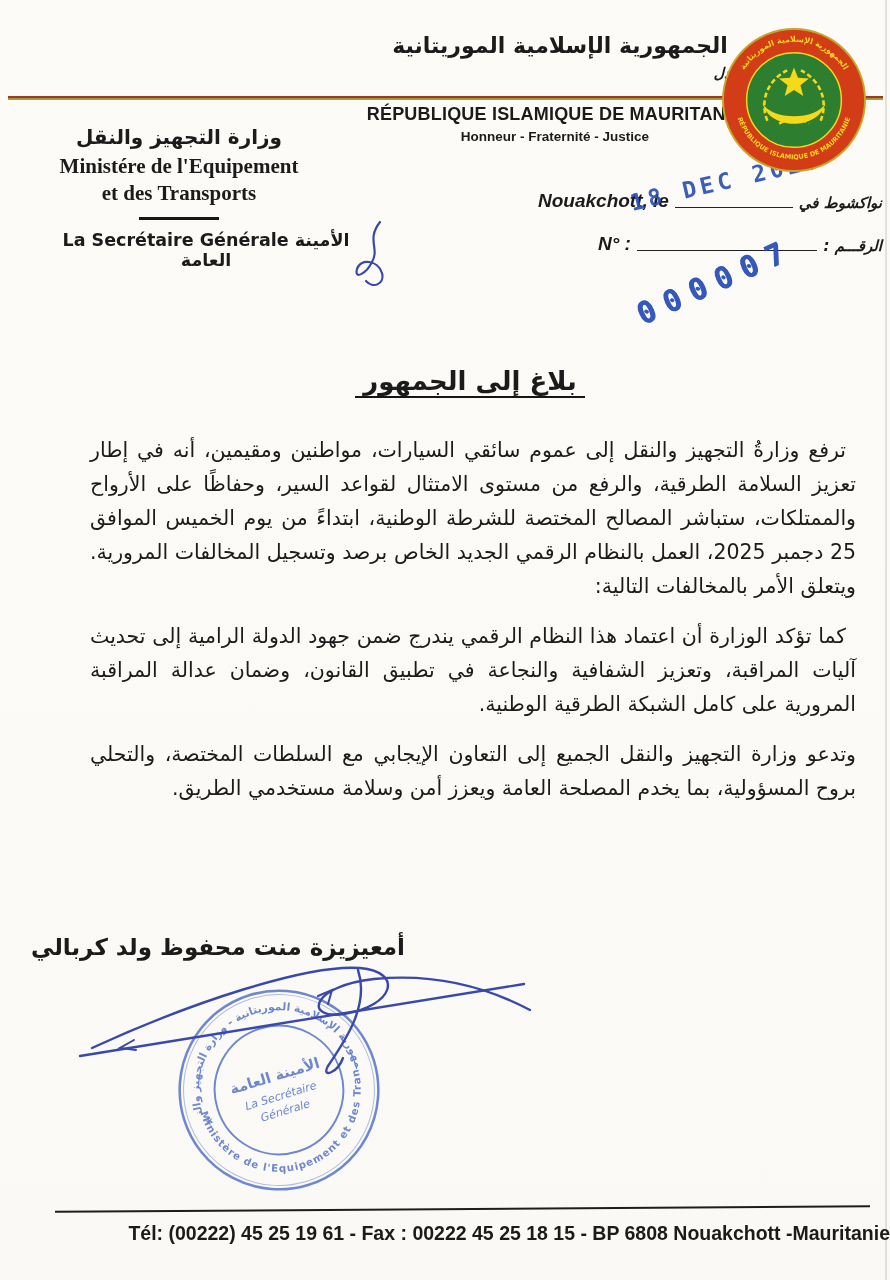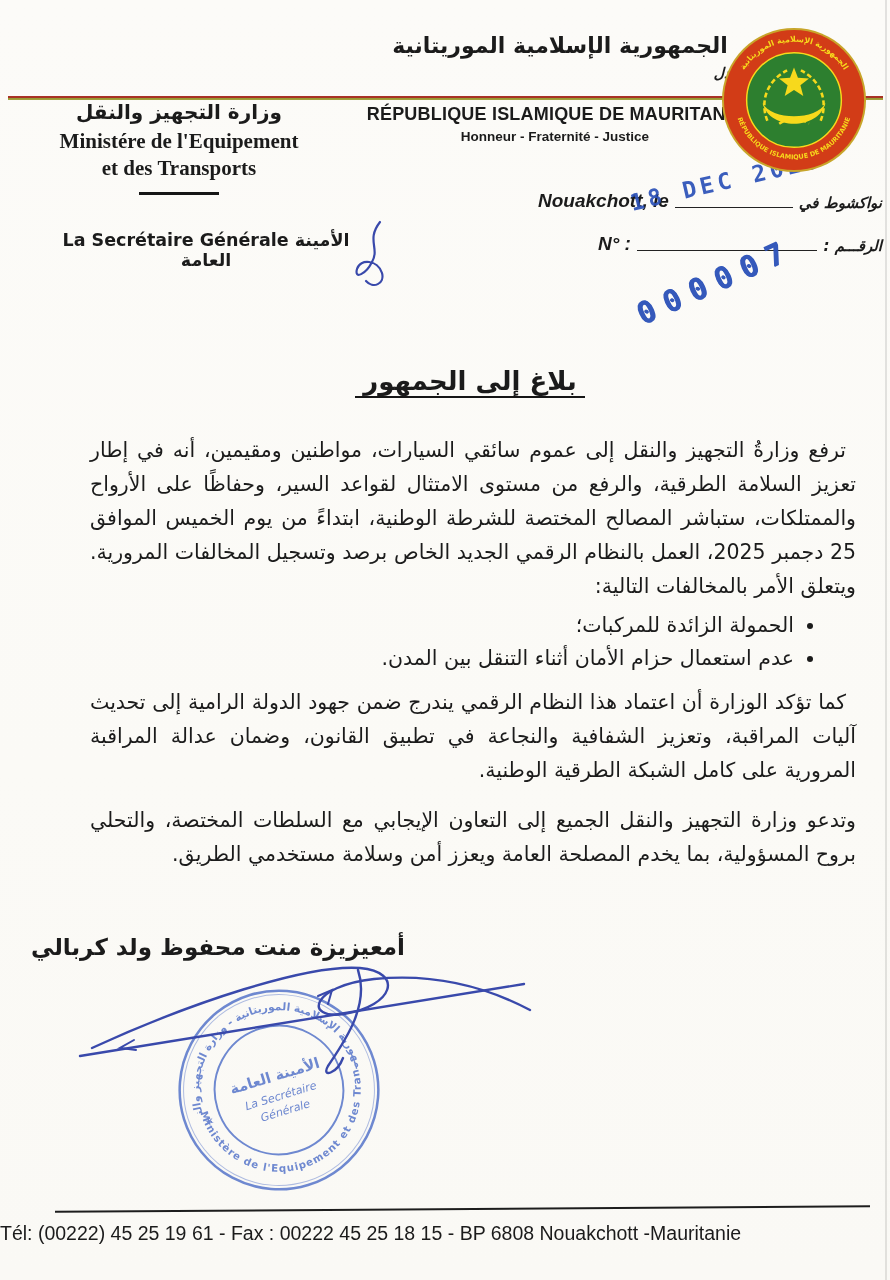--- a/index.html
+++ b/index.html
@@ -19,21 +19,21 @@
               background:linear-gradient(180deg,#a93226 0%,#a93226 46%,#94982e 54%,#a7a243 100%); }
   .hdr-fr-name  { position:absolute; top:104px; left:250px; width:610px; text-align:center;
                   font-size:18px; font-weight:bold; font-family:"Liberation Sans",sans-serif; letter-spacing:.2px; }
   .hdr-fr-motto { position:absolute; top:129px; left:250px; width:610px; text-align:center;
                   font-size:13.5px; font-weight:bold; font-family:"Liberation Sans",sans-serif; }
 
   .seal { position:absolute; left:720px; top:26px; width:148px; height:148px; z-index:2; }
 
   
   .min-block { position:absolute; top:100px; left:28px; width:302px; text-align:center; }
-  .min-ar { font-size:20px; font-weight:bold; direction:rtl; }
+  .min-ar { font-size:20px; font-weight:bold; direction:rtl;margin-top:25px; }
   .min-fr { font-size:21px; font-weight:bold; line-height:1.28; margin-top:4px;
             font-family:Liberation Serif, serif; }
   .min-rule { width:80px; height:3px; background:#161616; margin:10px auto 0; }
   .office-line { position:absolute; top:230px; left:38px; width:336px; text-align:center;
                  font-size:17.5px; font-weight:bold; }
   .paraph { position:absolute; left:346px; top:218px; width:52px; height:74px; }
 
   
   .ref-row { position:absolute; right:8px; display:flex; align-items:flex-end; gap:6px; font-weight:bold;font-style:italic; }
   .ref-row1 { top:190px; left:538px; }
@@ -66,22 +66,22 @@
 
   
   .sig-name { position:absolute; top:934px; right:485px; white-space:nowrap;
               font-size:23px; font-weight:bold; direction:rtl; }
   .round-stamp { position:absolute; left:158px; top:978px; width:242px; height:224px; opacity:.88; }
   .sig-strokes { position:absolute; left:72px; top:944px; width:478px; height:150px; }
 
   
   .footer-rule { position:absolute; left:55px; right:20px; top:1208px; height:2.2px;
                  background:#1d1d1d; transform:rotate(-.4deg); }
-  .footer-text { position:absolute; left:0; right:0; top:1222px; text-align:left;
-                 font-weight:normal; font-size:19.5px; font-family:"Liberation Sans",sans-serif; }
+  .footer-text { position:absolute; left:0; right:0; top:1222px; text-align:right;
+                 font-weight:bold; font-size:19.5px; font-family:"Liberation Sans",sans-serif;padding-left:15px; }
 </style>
 </head>
 <body>
 
 <div class="page">
   <div class="scan-edge-right"></div>
 
   <div class="hdr-ar-name">الجمهورية الإسلامية الموريتانية</div>
   <div class="hdr-ar-motto">شرف - إخاء - عدل</div>
   <div class="hdr-line"></div>
@@ -140,24 +140,20 @@
   </div>
   <div class="stamp-date">18 DEC 2025</div>
   <div class="stamp-num">000007</div>
 
   <div class="doc-title">
     <span>بلاغ إلى الجمهور</span>
   </div>
 
   <div class="body-text">
     <p class="indent">ترفع وزارةُ التجهيز والنقل إلى عموم سائقي السيارات، مواطنين ومقيمين، أنه في إطار تعزيز السلامة الطرقية، والرفع من مستوى الامتثال لقواعد السير، وحفاظًا على الأرواح والممتلكات، ستباشر المصالح المختصة للشرطة الوطنية، ابتداءً من يوم الخميس الموافق 25 دجمبر 2025، العمل بالنظام الرقمي الجديد الخاص برصد وتسجيل المخالفات المرورية. ويتعلق الأمر بالمخالفات التالية:</p>
-    <ul>
-      <li>الحمولة الزائدة للمركبات؛</li>
-      <li>عدم استعمال حزام الأمان أثناء التنقل بين المدن.</li>
-    </ul>
     <p class="indent">كما تؤكد الوزارة أن اعتماد هذا النظام الرقمي يندرج ضمن جهود الدولة الرامية إلى تحديث آليات المراقبة، وتعزيز الشفافية والنجاعة في تطبيق القانون، وضمان عدالة المراقبة المرورية على كامل الشبكة الطرقية الوطنية.</p>
     <p>وتدعو وزارة التجهيز والنقل الجميع إلى التعاون الإيجابي مع السلطات المختصة، والتحلي بروح المسؤولية، بما يخدم المصلحة العامة ويعزز أمن وسلامة مستخدمي الطريق.</p>
   </div>
 
   <div class="sig-name">أمعيزيزة منت محفوظ ولد كربالي</div>
 
   <svg class="round-stamp" viewBox="0 0 230 230">
     <g transform="rotate(-17 115 115)" stroke="#5b79cb" fill="none">
       <circle cx="115" cy="115" r="102" stroke-width="2.6"></circle>
       <circle cx="115" cy="115" r="98" stroke-width="1" opacity=".55"></circle>

